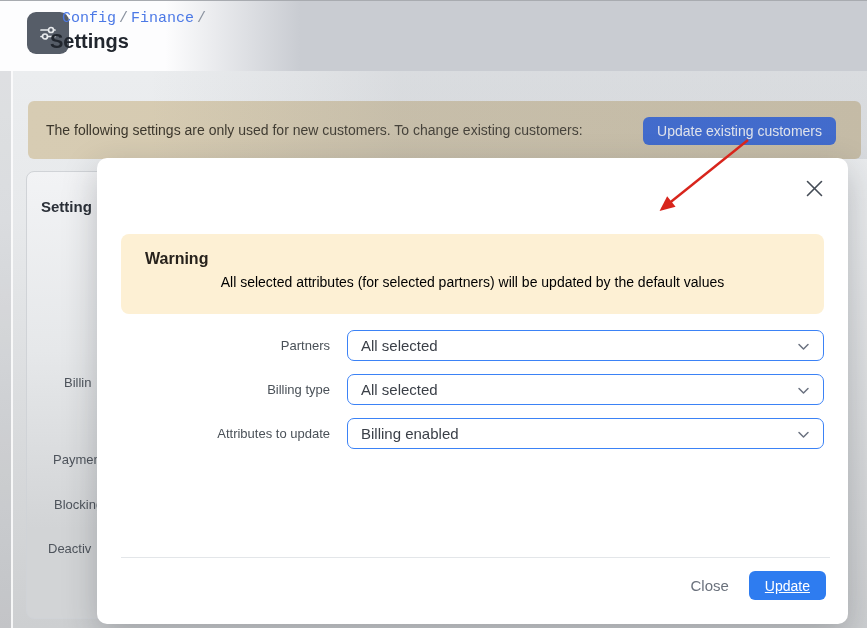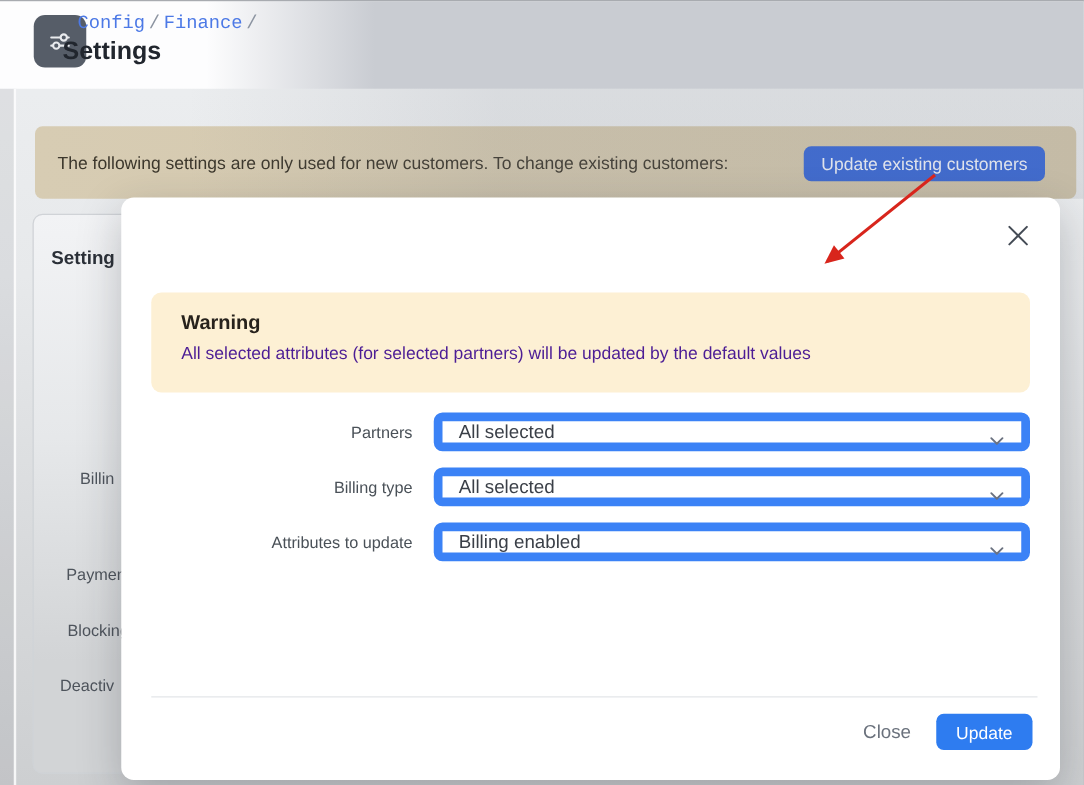--- a/index.html
+++ b/index.html
@@ -71,44 +71,44 @@
   .modal-close{
     position:absolute; right:22px; top:18px; width:24px; height:24px;
     display:flex; align-items:center; justify-content:center; cursor:pointer; background:none; border:none;
   }
 
   .warning-box{
     position:absolute; left:24px; top:76px; width:703px; height:80px;
     background:#fdf0d4; border-radius:8px; padding:16px 24px;
   }
   .warning-title{ font-size:16px; font-weight:700; color:#27221c; }
-  .warning-body{ margin-top:6px; font-size:14px; color:#4c1d95; }
+  .warning-body{ margin-top:6px; font-size:14px; color:#000000;text-align:center; }
 
   .form-area{ position:absolute; left:24px; top:172px; width:703px; }
   .form-row{ display:flex; align-items:center; margin-bottom:13px; height:31px; }
   .form-label{ width:226px; text-align:right; font-size:13px; color:#4a5158; padding-right:17px; flex:none; }
   .select{
-    flex:1; height:31px; background:#fff; border:7px solid #3b82f6; border-radius:7px;
+    flex:1; height:31px; background:#fff; border:1px solid #3b82f6; border-radius:7px;
     display:flex; align-items:center; cursor:pointer; position:relative;
   }
   .select-value{ margin-left:13px; font-size:15px; color:#3a3f47; }
   .select-chevron{ position:absolute; right:12px; top:8px; }
 
   .modal-divider{ position:absolute; left:24px; right:18px; top:399px; height:1px; background:#e3e6e9; }
 
   .modal-footer{
     position:absolute; right:22px; top:413px; display:flex; align-items:center; gap:20px;
   }
   .close-button{
     background:none; border:none; font-size:15px; color:#6a717c; cursor:pointer;
     font-family:"Liberation Sans", sans-serif;
   }
   .update-button{
     height:29px; padding:0 16px; background:#2e7cf0; color:#ffffff; font-size:14px; font-weight:500;
-    border:none; border-radius:6px; cursor:pointer; font-family:"Liberation Sans", sans-serif;
+    border:none; border-radius:6px; cursor:pointer; font-family:"Liberation Sans", sans-serif;text-decoration:underline;
   }
 
   
   .arrow-annotation{ position:absolute; left:640px; top:126px; z-index:30; pointer-events:none; }
 </style>
 </head>
 <body>
 
 <div class="screen">
 

